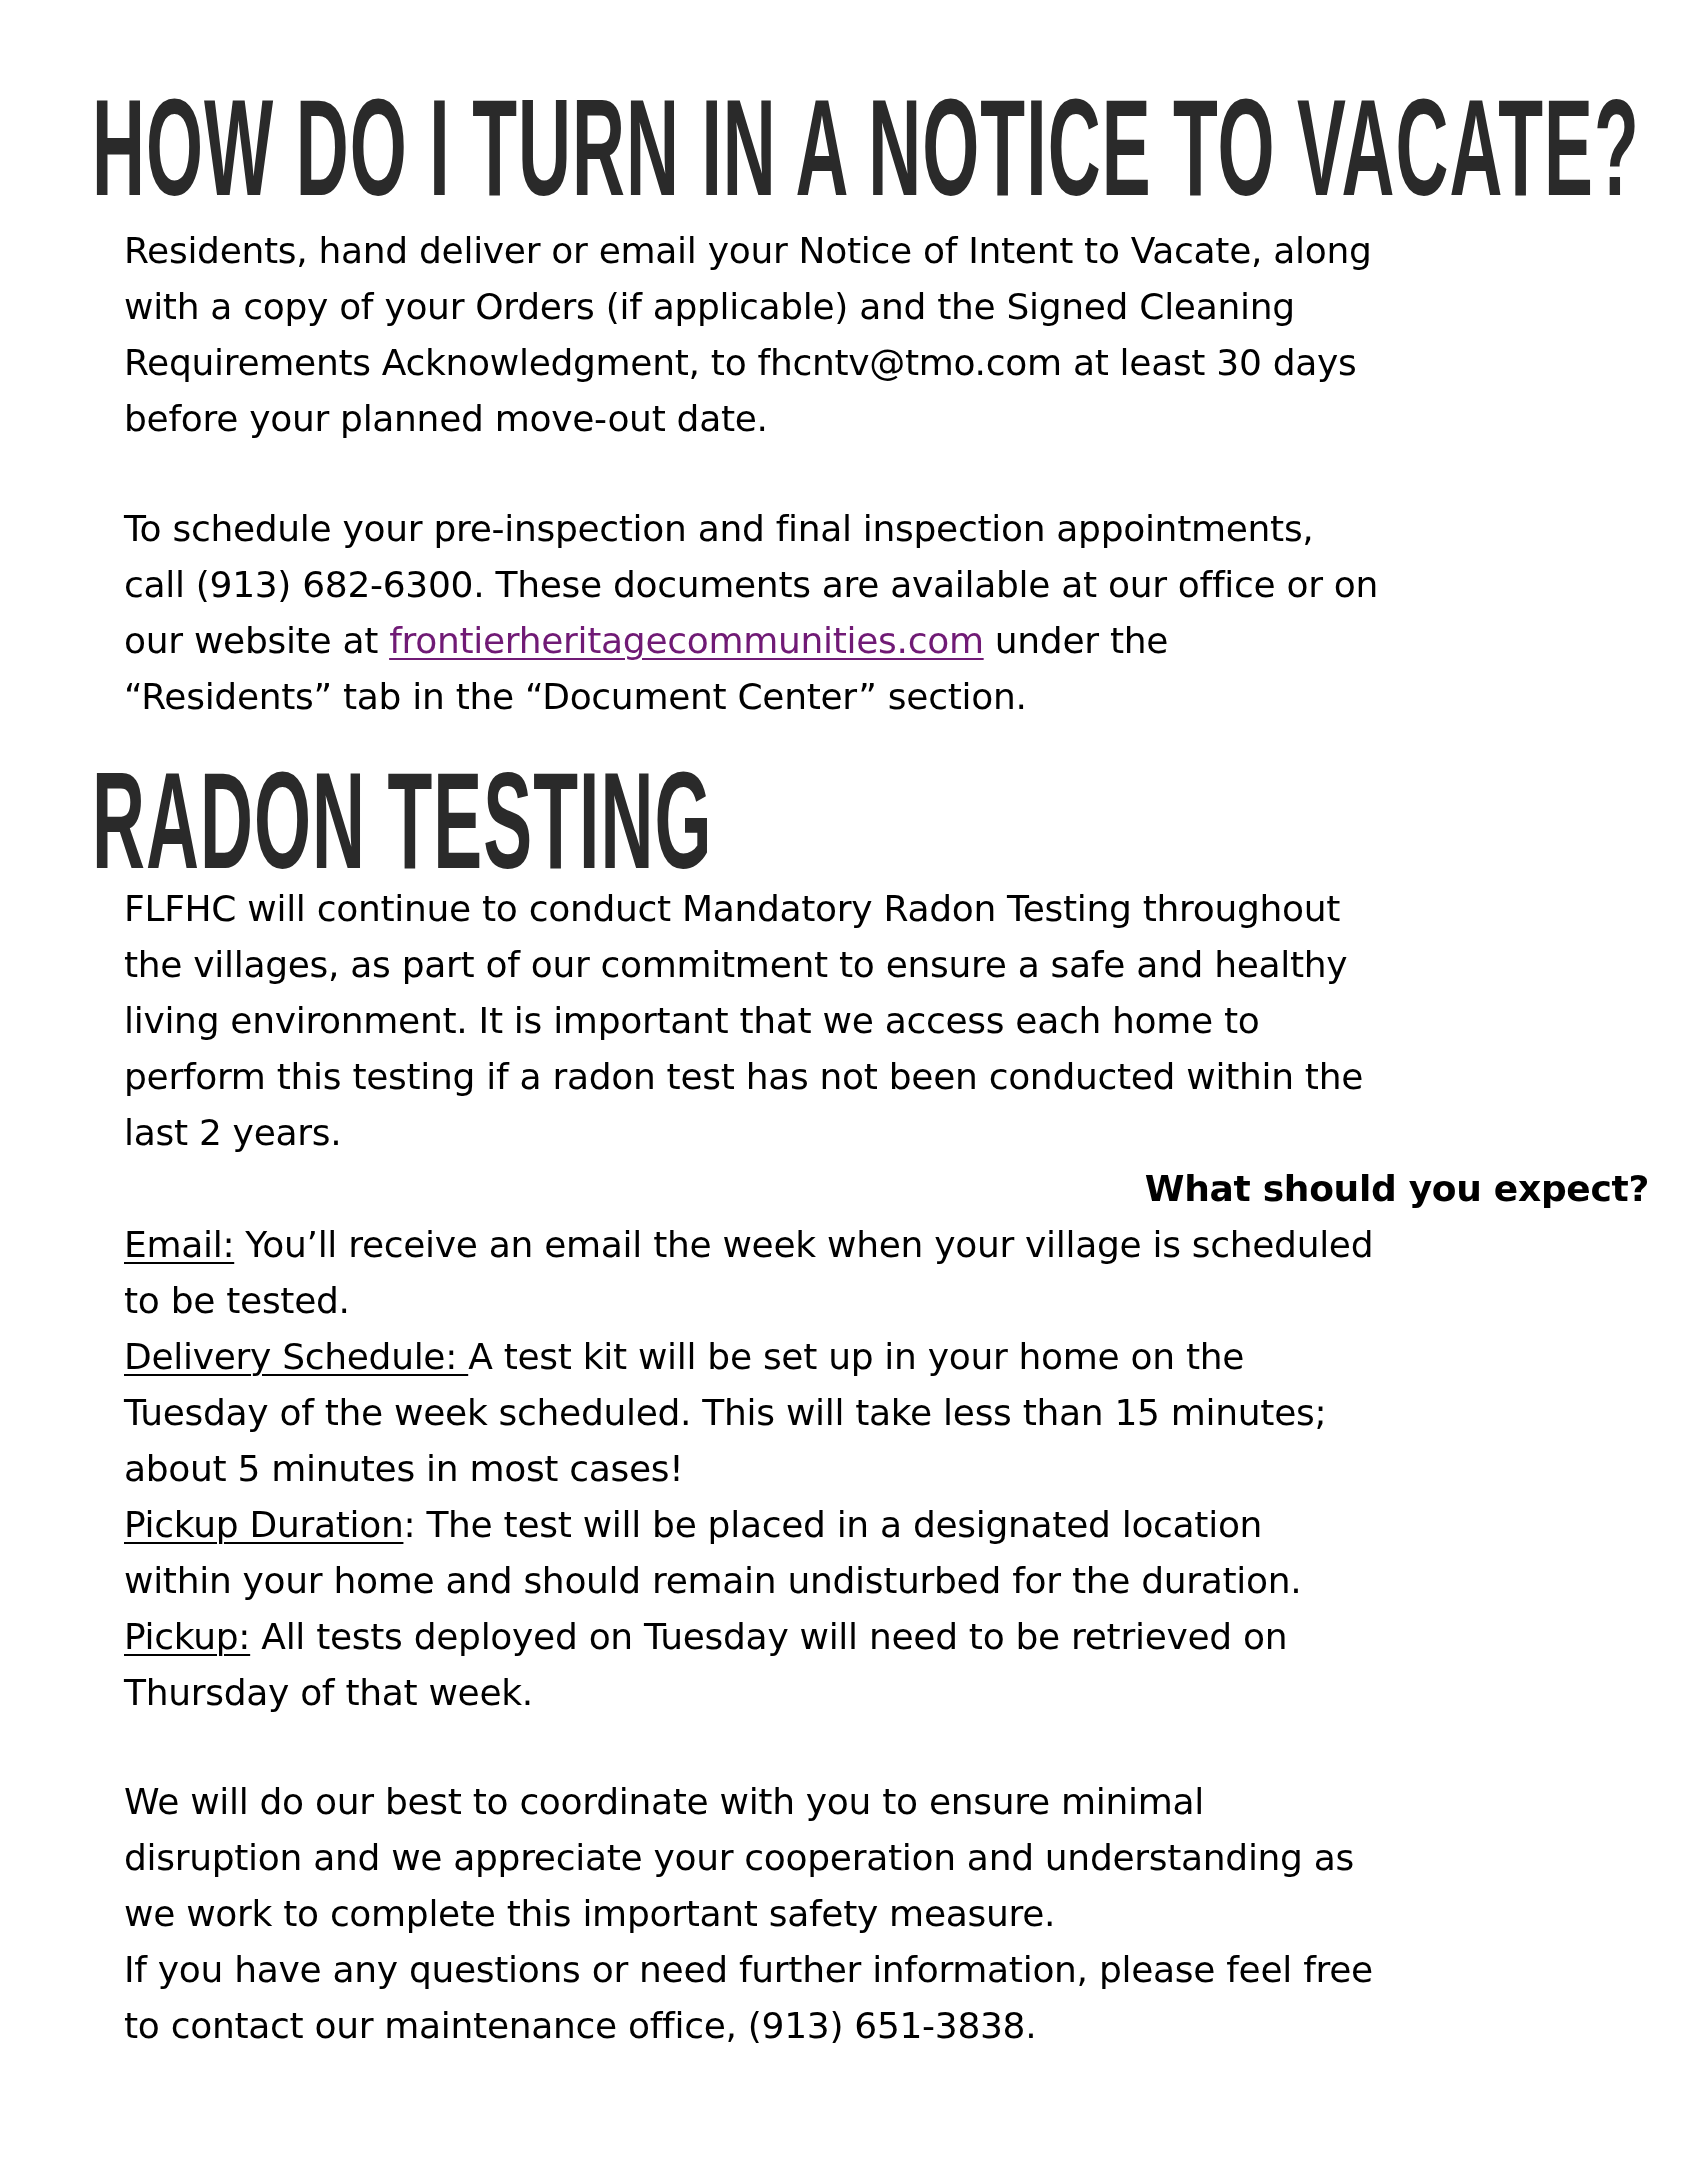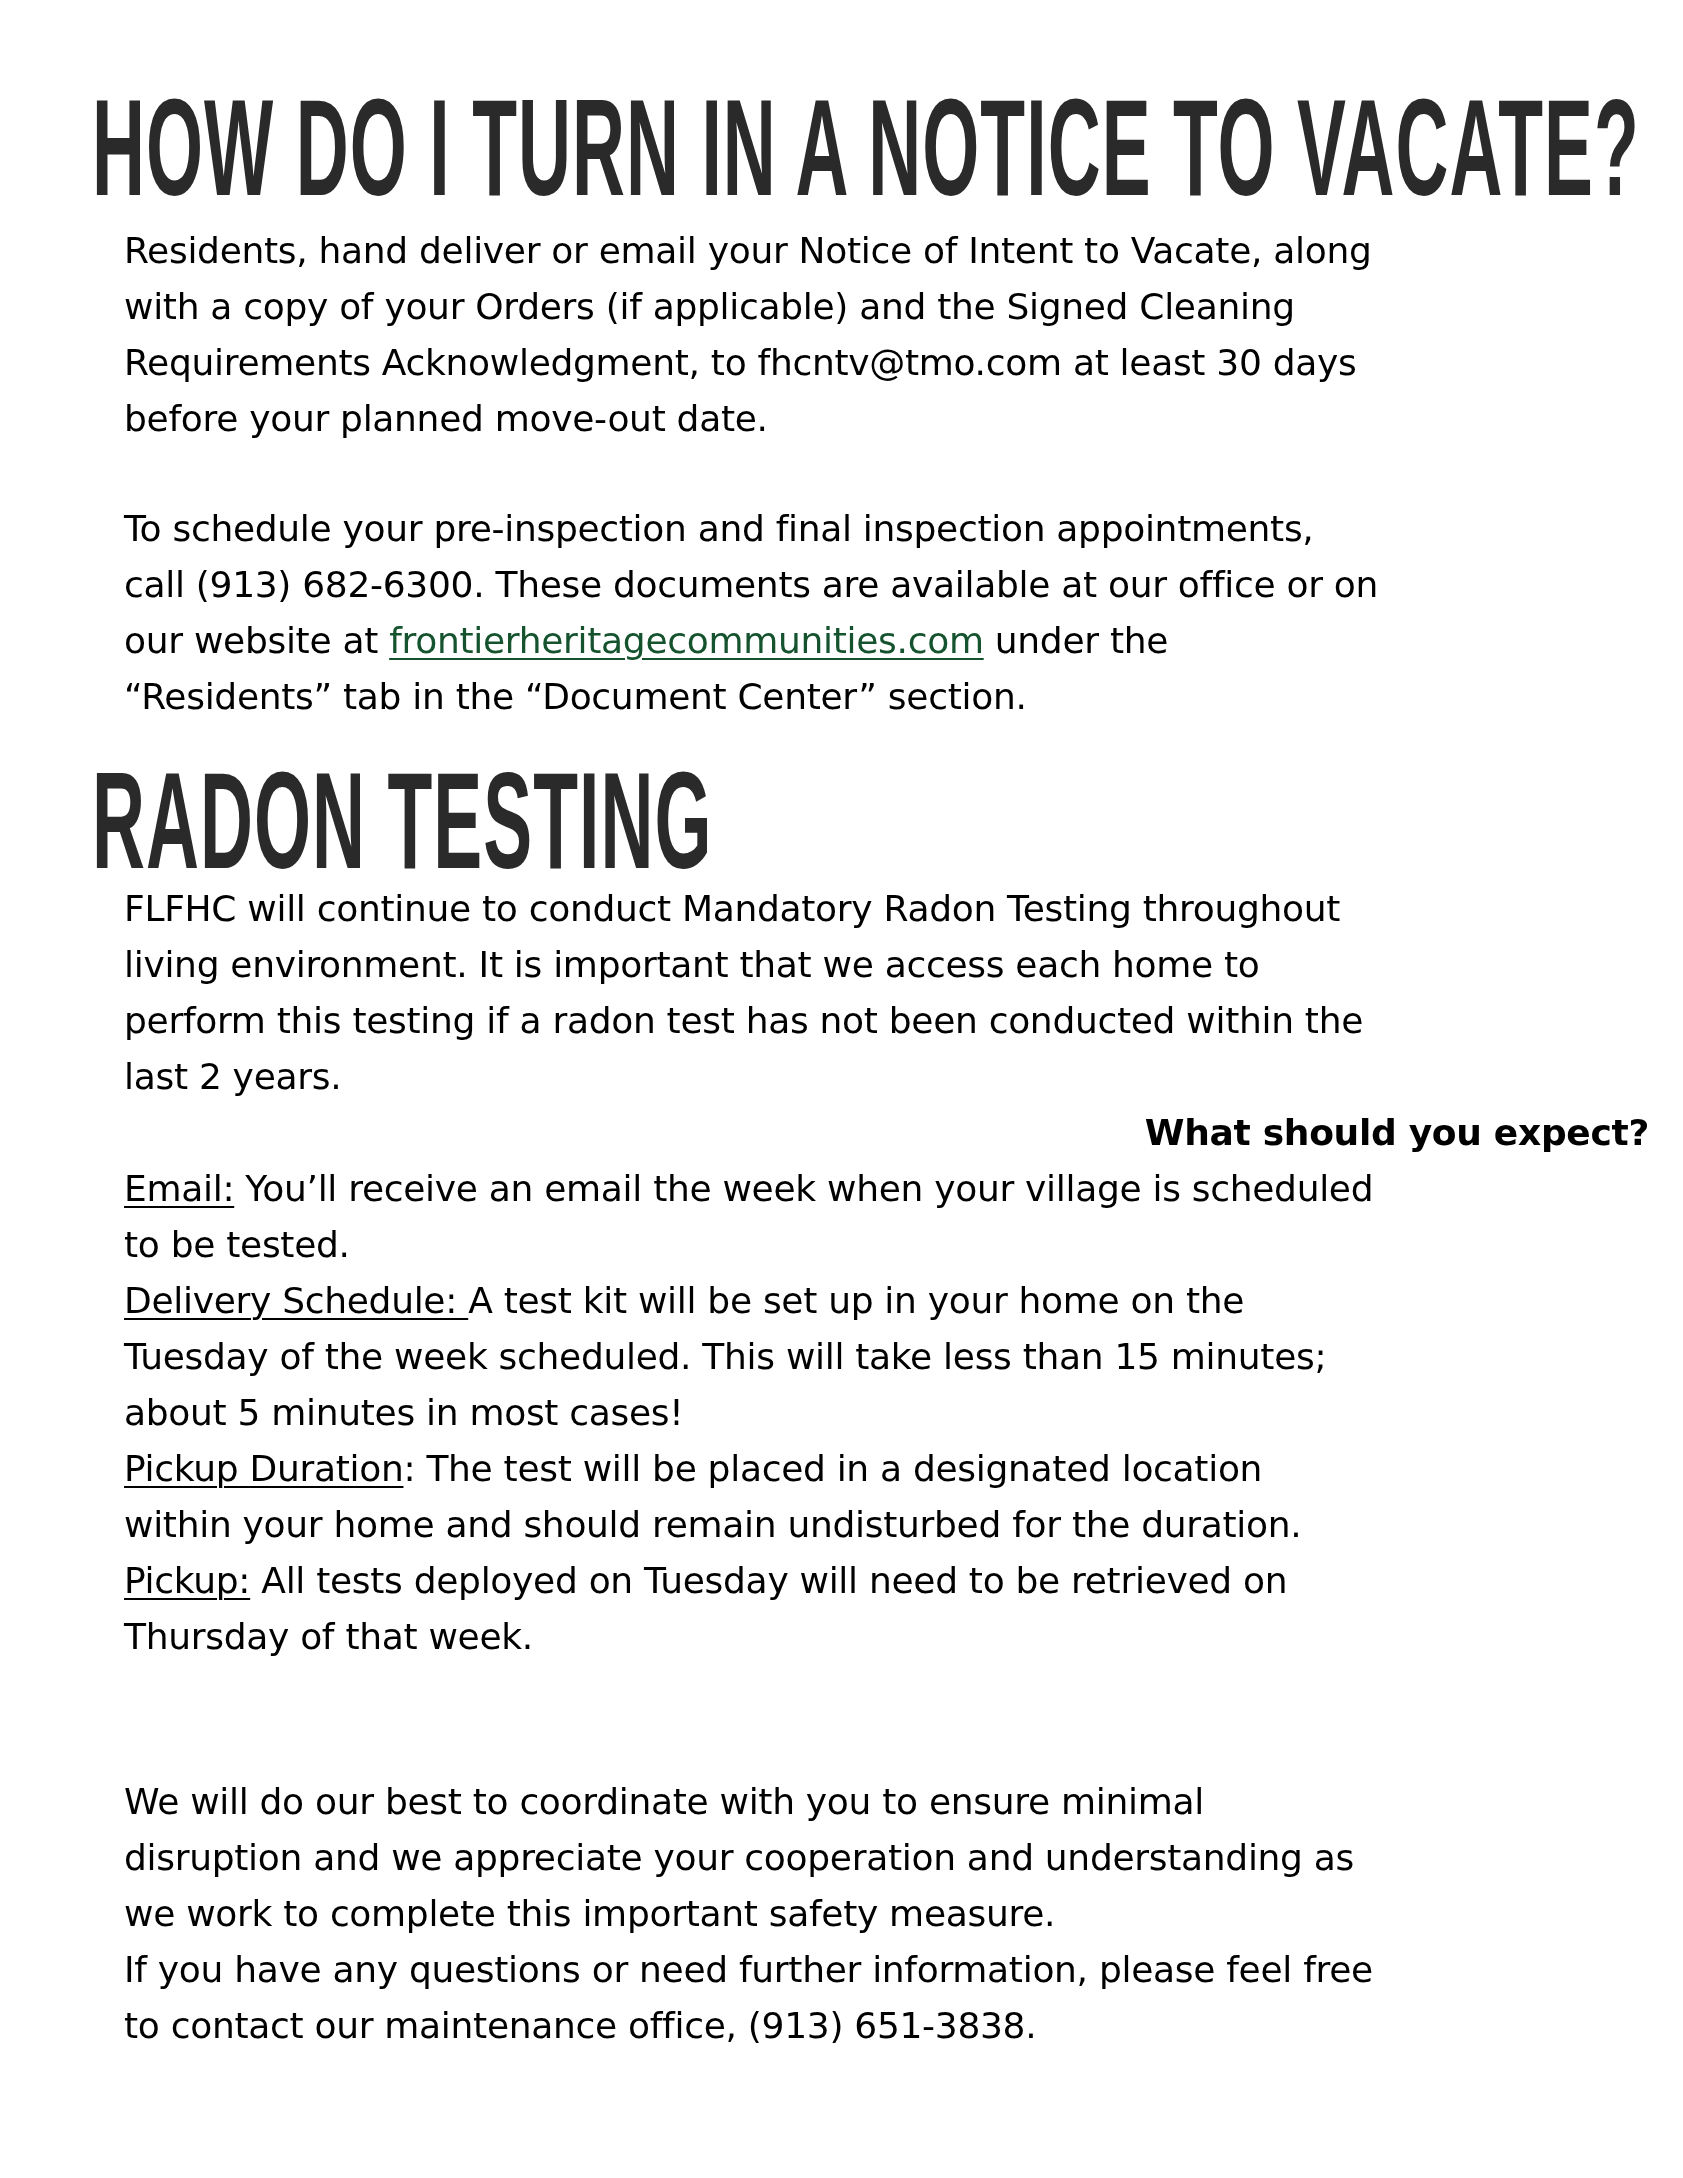--- a/index.html
+++ b/index.html
@@ -34,21 +34,21 @@
       letter-spacing: -0.3px;
     }
     .block { position: absolute; left: 0; width: 1525px; margin-left: 32px; }
     .b1 { top: 223px; }
     .b2 { top: 501px; }
     .b3 { top: 881px; }
     .b4 { top: 1774px; }
     .line { display: block; white-space: nowrap; }
     .u { text-decoration: underline; text-underline-offset: 5px; text-decoration-thickness: 2px; text-align: right; }
     .bold { font-weight: bold; text-align: right; }
-    a.link { color: #14532d; text-decoration: underline; text-underline-offset: 5px; text-decoration-thickness: 2px; }
+    a.link { color: #701a75; text-decoration: underline; text-underline-offset: 5px; text-decoration-thickness: 2px; }
   </style>
 </head>
 <body>
 
 <div class="page">
 
   <h1 class="heading h1">HOW DO I TURN IN A NOTICE TO VACATE?</h1>
 
   <div class="block b1">
     <p class="body-text">
@@ -66,20 +66,21 @@
       <span class="line"><span>our website at </span><a class="link">frontierheritagecommunities.com</a><span> under the</span></span>
       <span class="line">“Residents” tab in the “Document Center” section.</span>
     </p>
   </div>
 
   <h2 class="heading h2">RADON TESTING</h2>
 
   <div class="block b3">
     <p class="body-text">
       <span class="line">FLFHC will continue to conduct Mandatory Radon Testing throughout</span>
+      <span class="line">the villages, as part of our commitment to ensure a safe and healthy</span>
       <span class="line">living environment. It is important that we access each home to</span>
       <span class="line">perform this testing if a radon test has not been conducted within the</span>
       <span class="line">last 2 years.</span>
       <span class="line bold">What should you expect?</span>
 
       <span class="line"><span class="u">Email:</span><span> You’ll receive an email the week when your village is scheduled</span></span>
       <span class="line">to be tested.</span>
 
       <span class="line"><span class="u">Delivery Schedule: </span><span>A test kit will be set up in your home on the</span></span>
       <span class="line">Tuesday of the week scheduled. This will take less than 15 minutes;</span>

